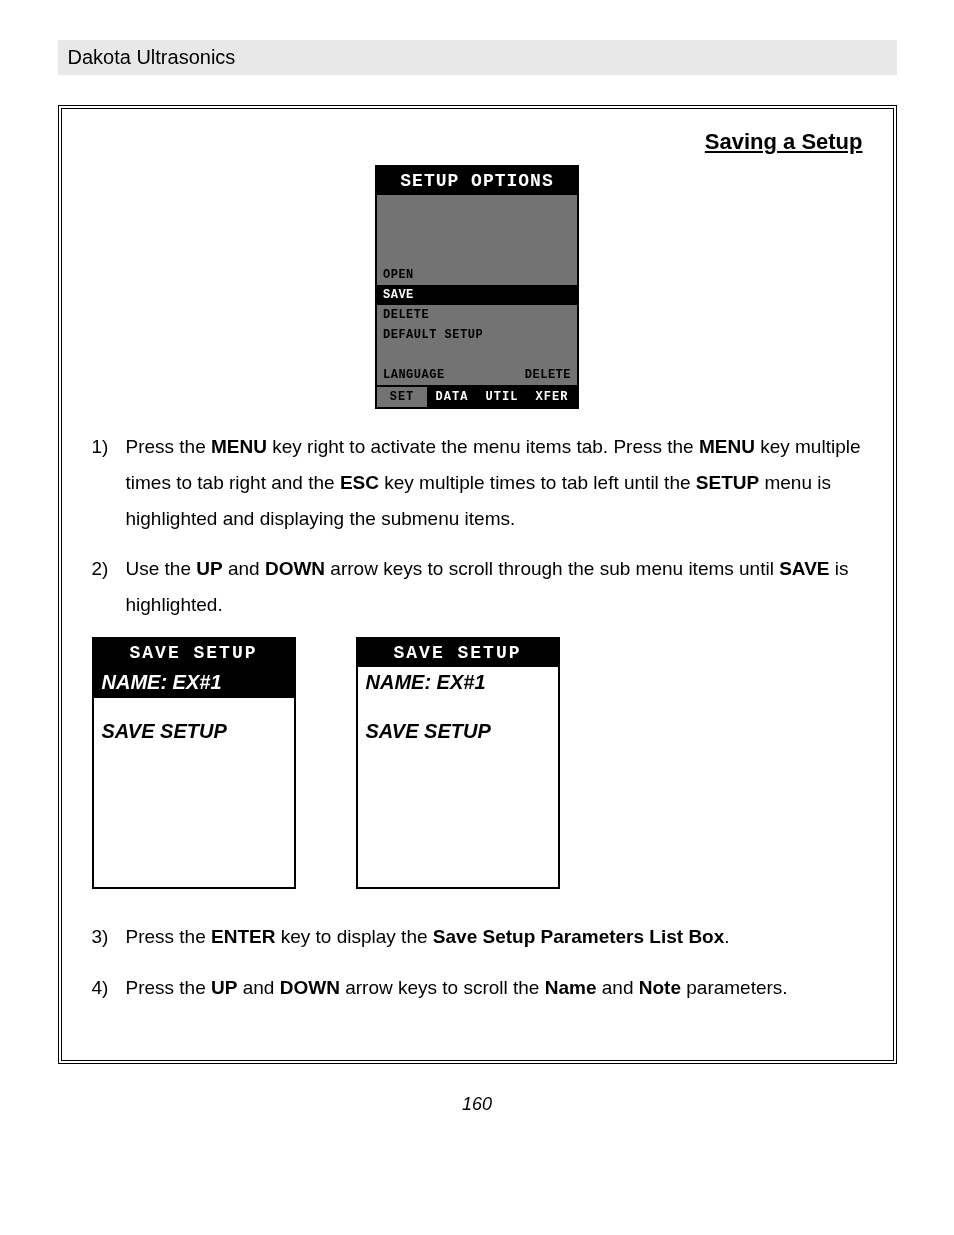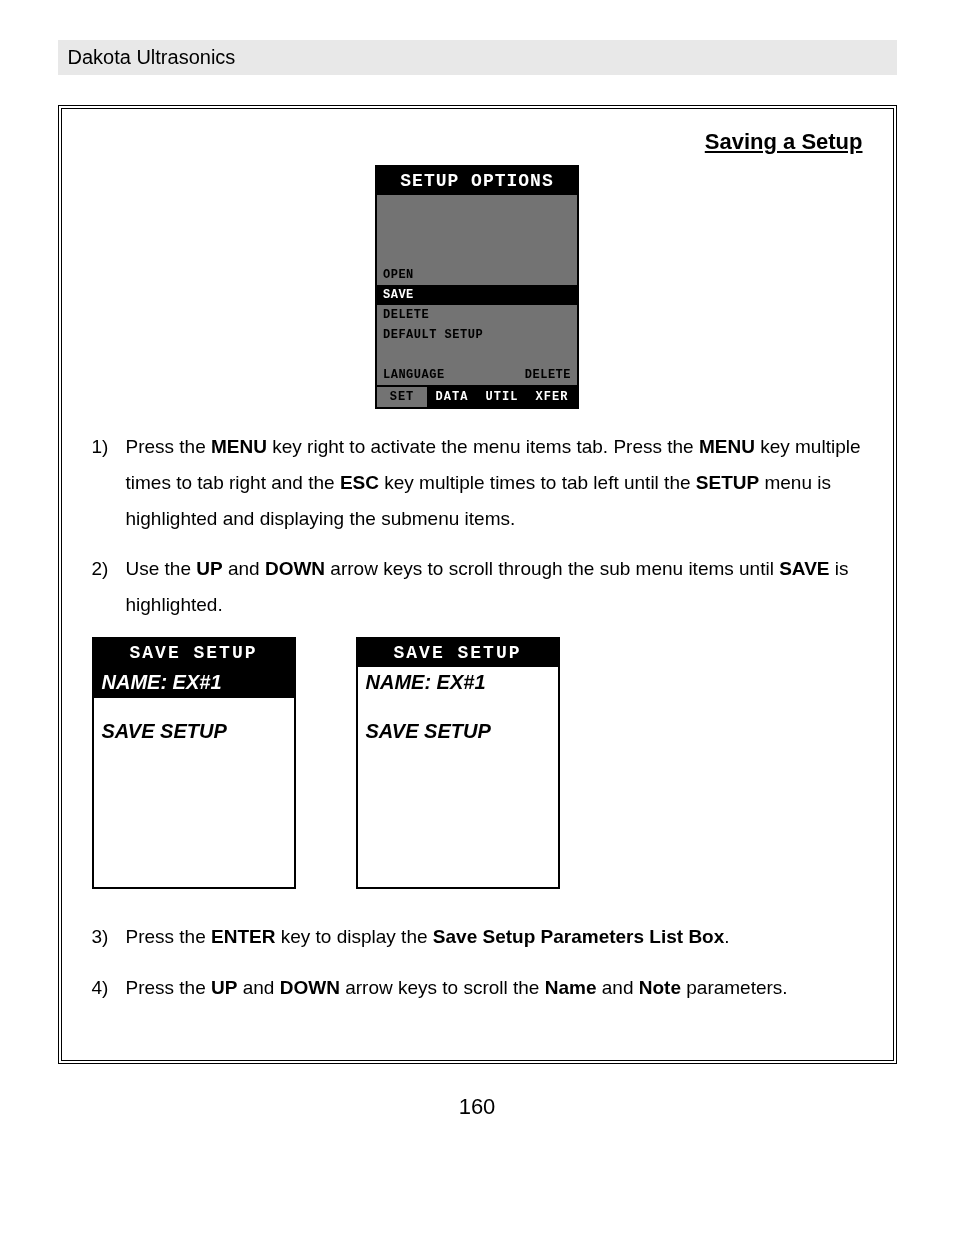--- a/index.html
+++ b/index.html
@@ -133,21 +133,22 @@
   .instructions .num {
     width: 34px;
     flex-shrink: 0;
   }
   .instructions .txt {
     flex: 1;
   }
   .page-num {
     text-align: center;
     margin-top: 30px;
-    font-size: 22px;
+    font-size: 18px;
+    font-style: italic;
   }
 </style>
 </head>
 <body>
 
 <div class="page">
 
   <div class="header-bar">Dakota Ultrasonics</div>
 
   <div class="outer-frame">

